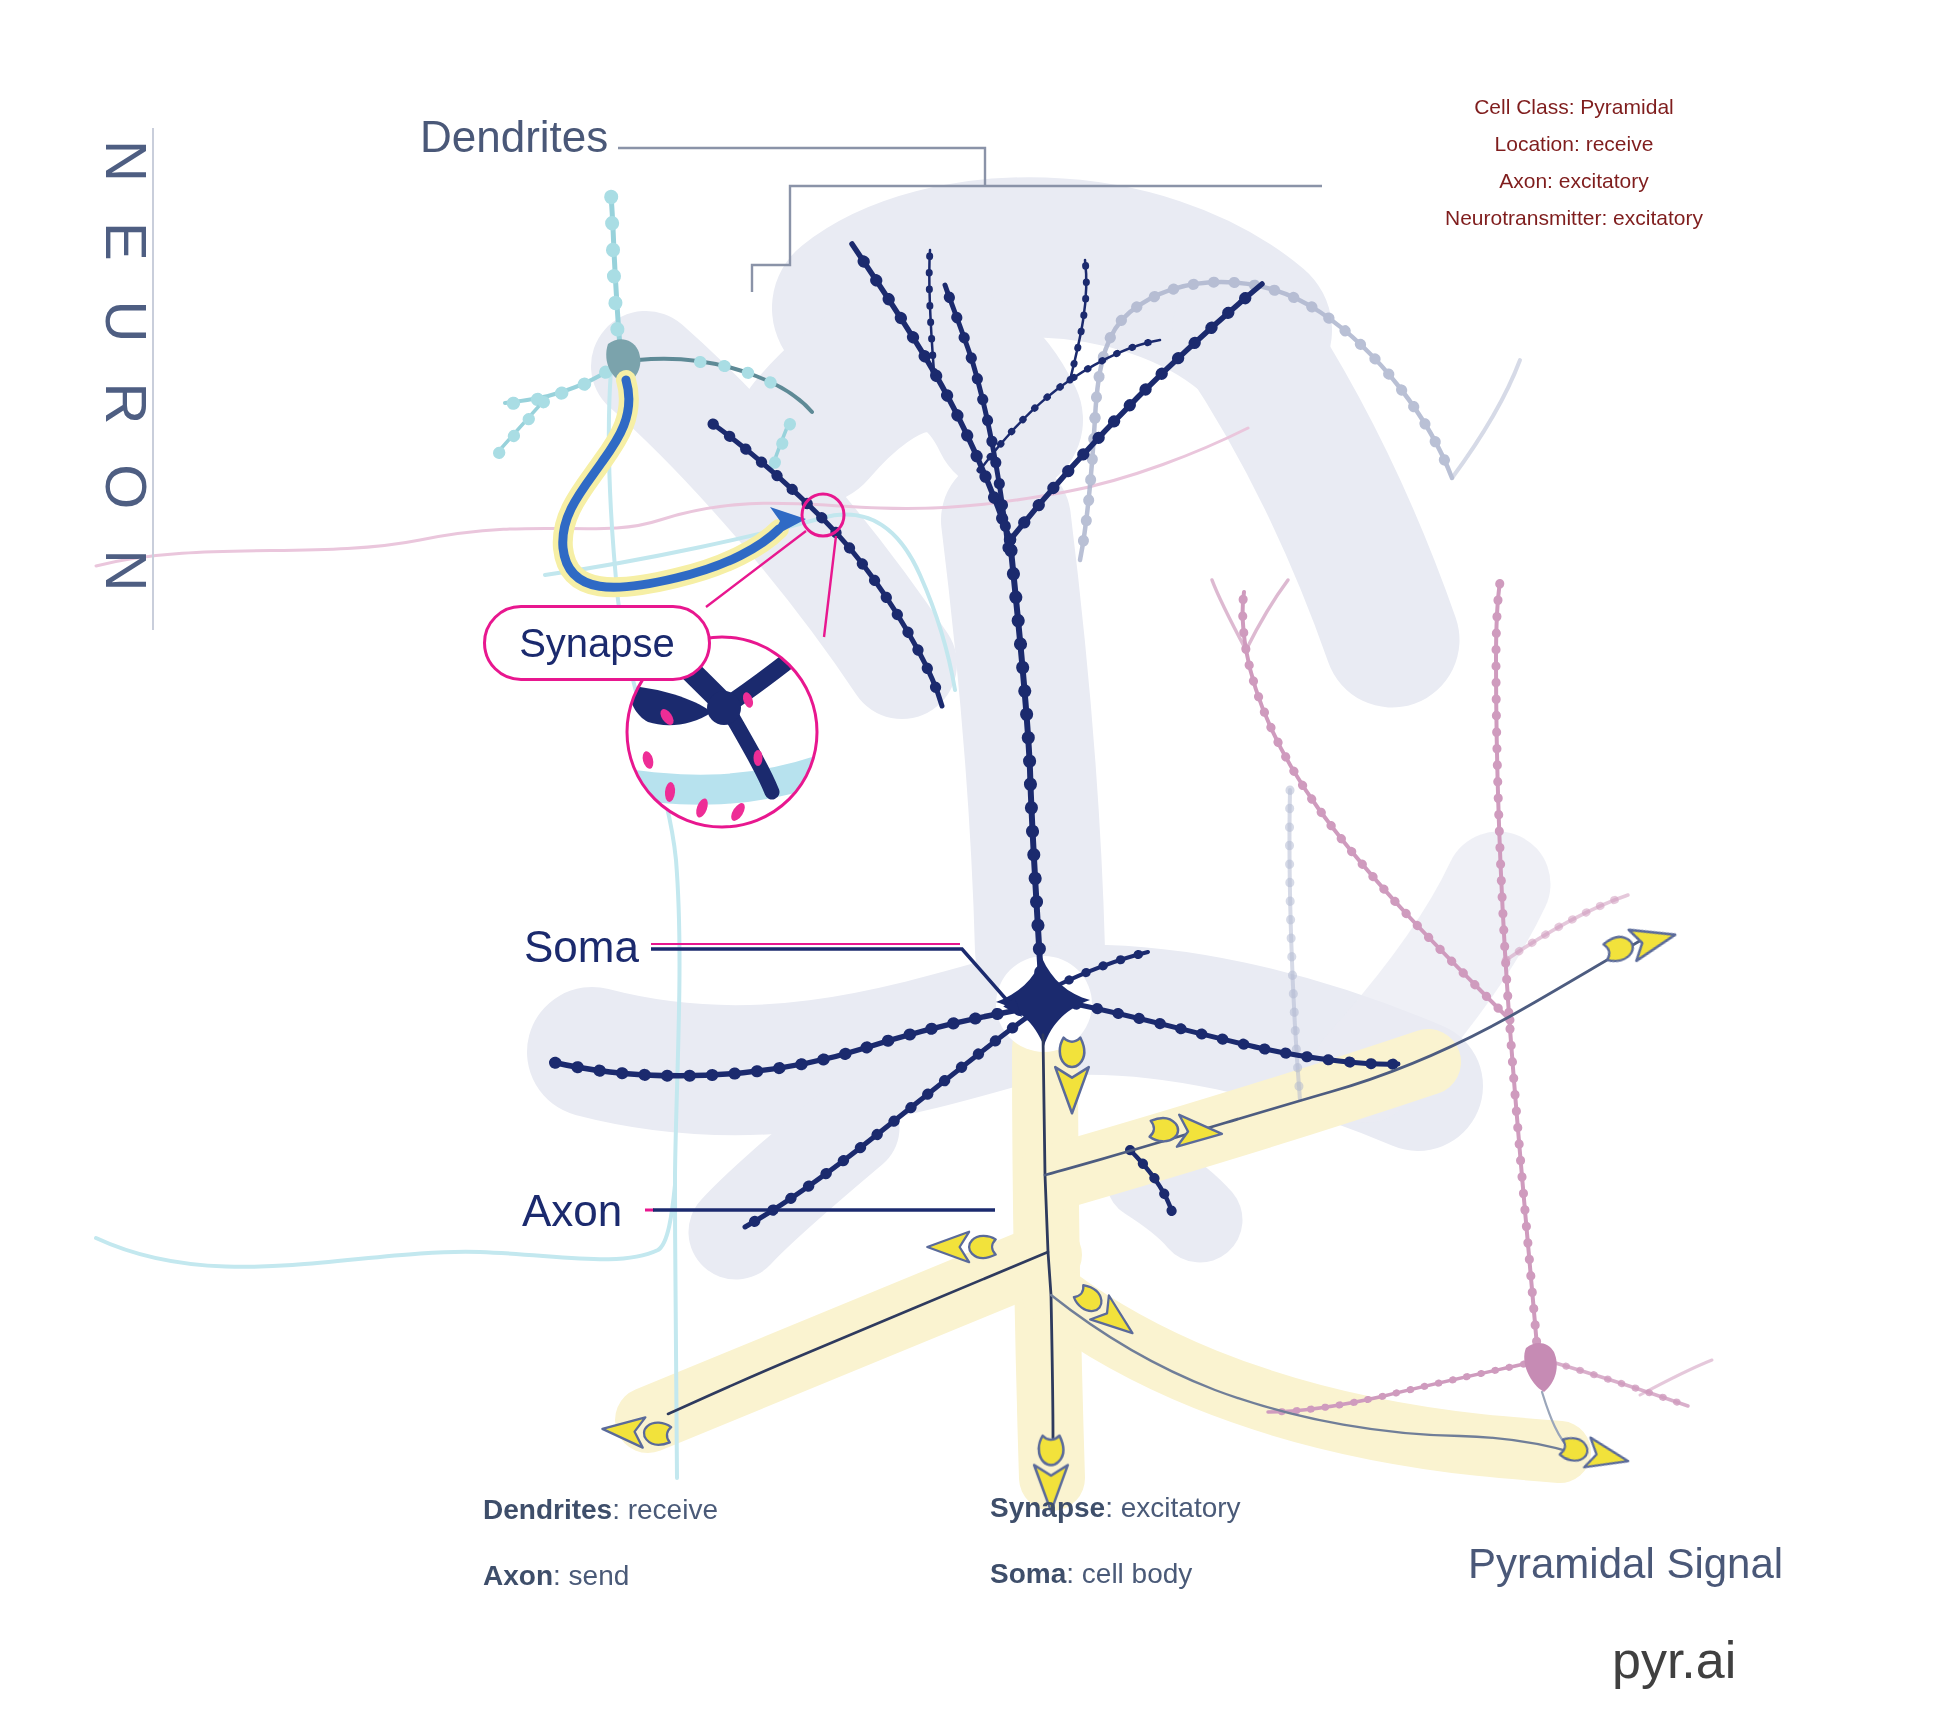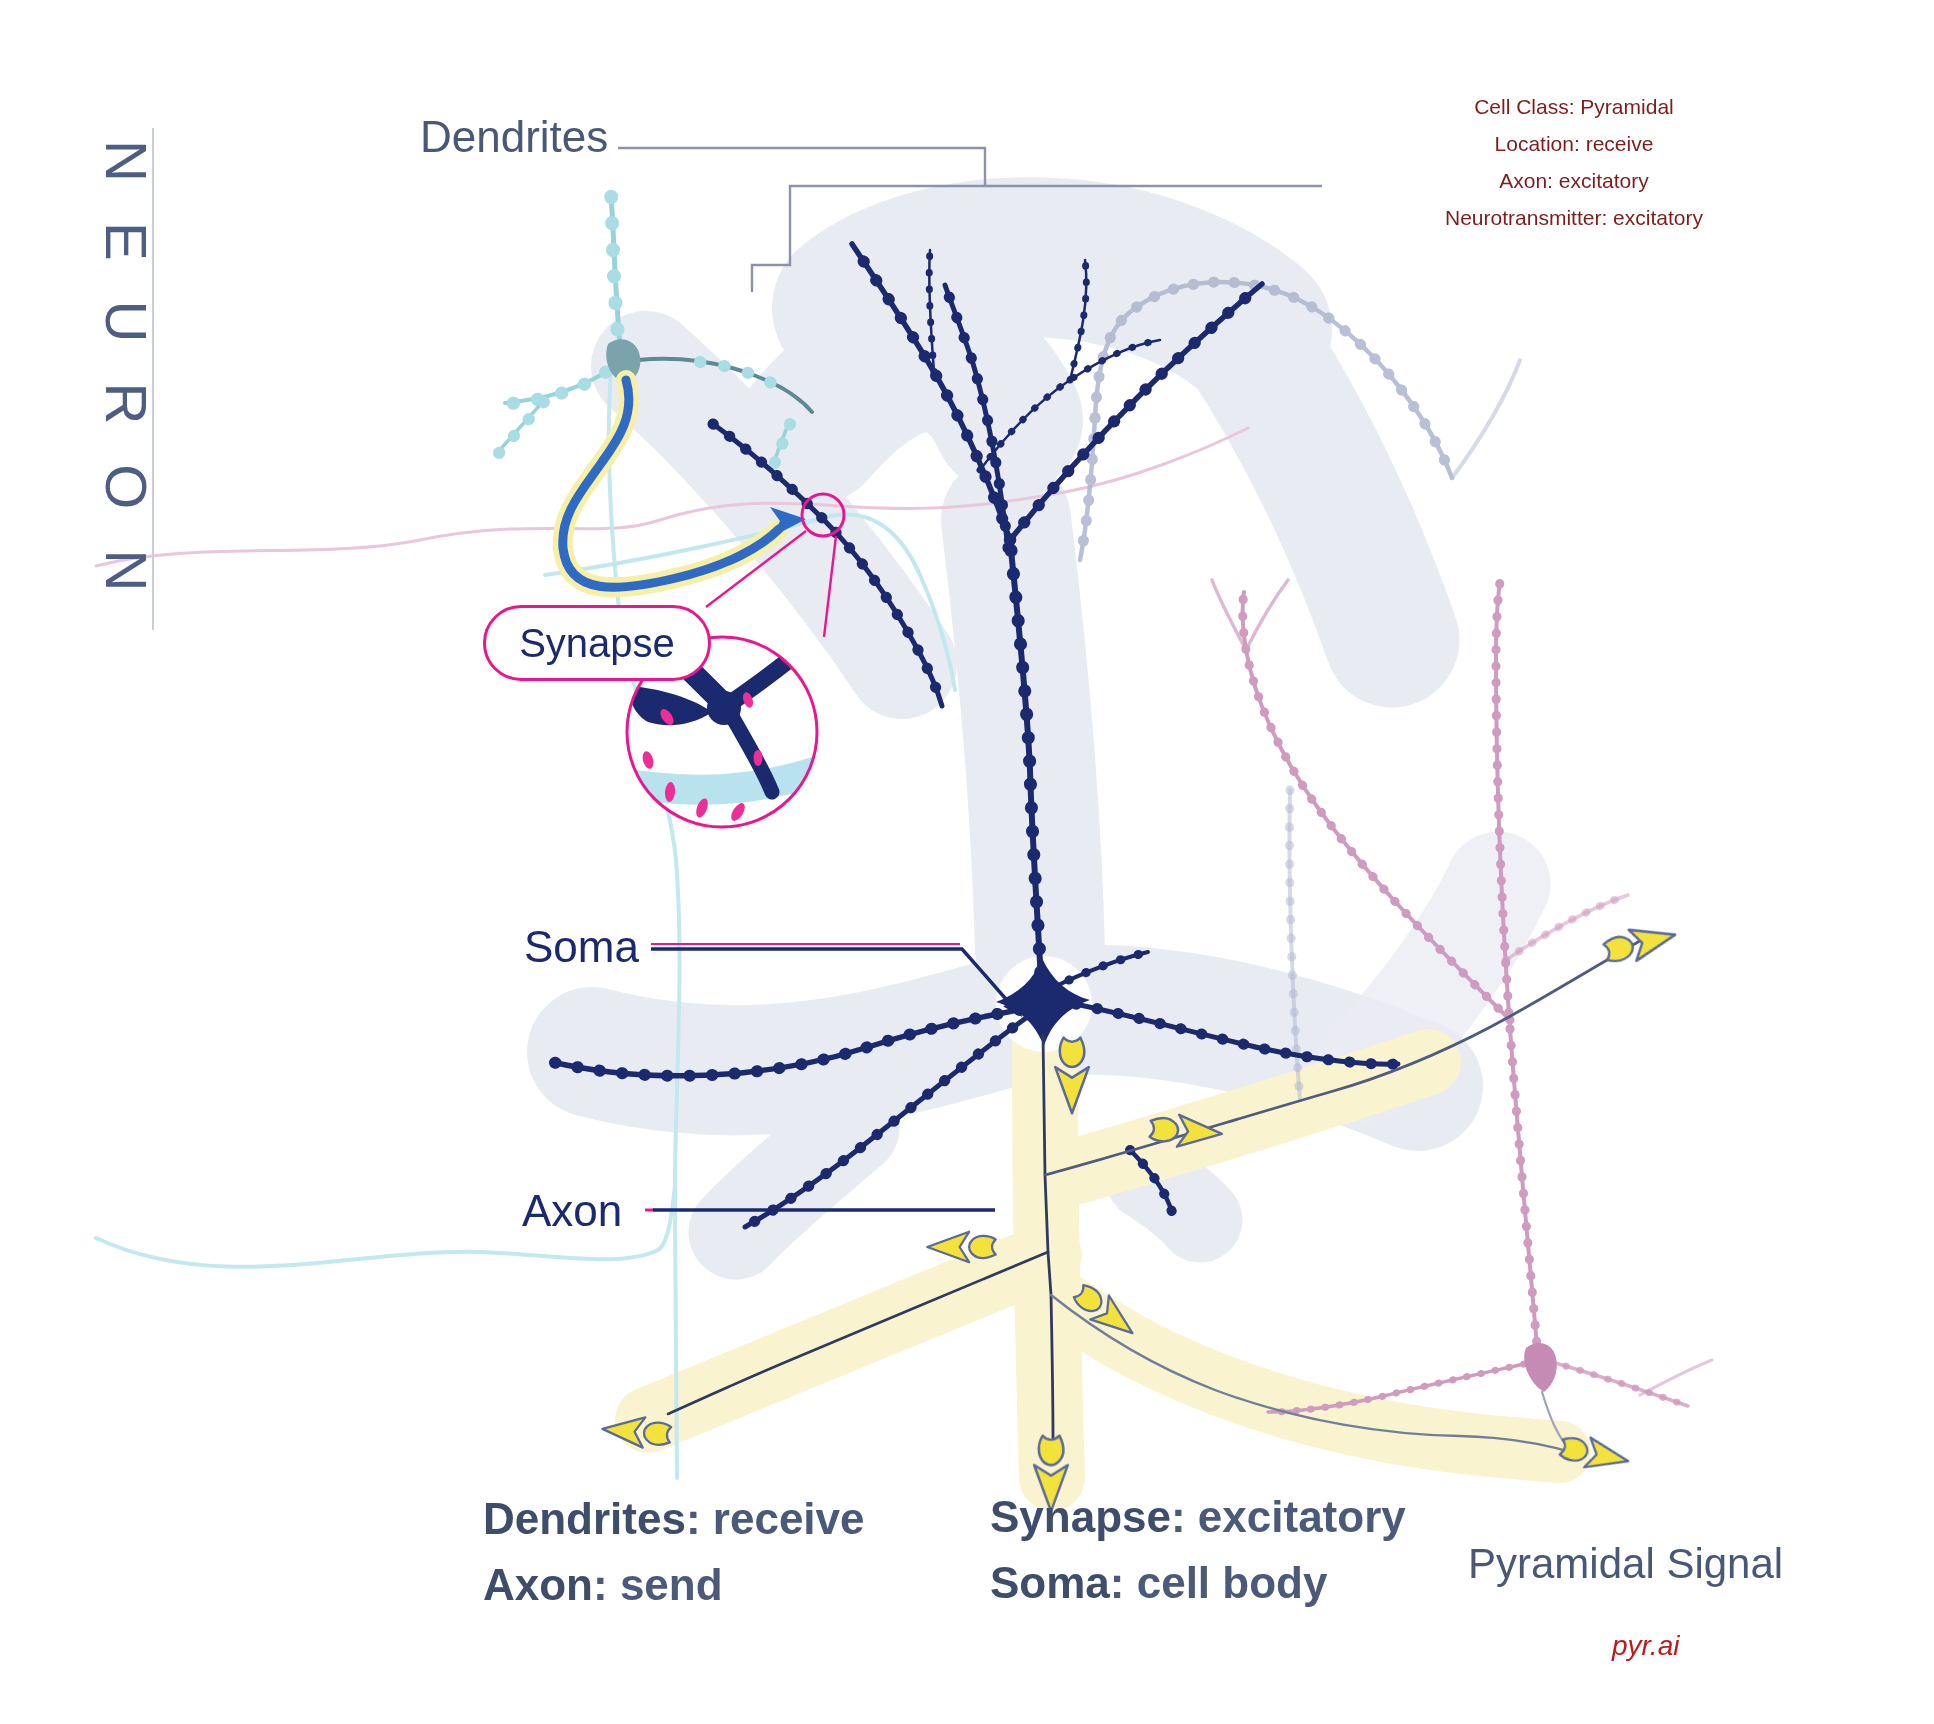--- a/index.html
+++ b/index.html
@@ -10,26 +10,26 @@
   .neuron-vline{position:absolute;left:152px;top:128px;width:2px;height:502px;background:#c9cedb;}
   .neuron-title{position:absolute;left:160px;top:140px;transform:rotate(90deg);transform-origin:0 0;
                 font-size:58px;font-weight:300;letter-spacing:40px;color:#4e5e82;white-space:nowrap;}
   .dendrites-label{left:420px;top:112px;font-size:44px;color:#4a5878;}
   .info-block{left:1445px;top:88px;font-size:21px;line-height:37px;color:#7f1d1d;text-align:center;}
   .synapse-pill{left:483px;top:605px;width:228px;height:76px;border:3px solid #e8178f;border-radius:40px;
                 background:#ffffff;display:flex;align-items:center;justify-content:center;
                 font-size:40px;color:#1b2a6e;box-sizing:border-box;}
   .soma-label{left:524px;top:922px;font-size:44px;color:#1b2a6e;}
   .axon-label{left:522px;top:1186px;font-size:44px;color:#1b2a6e;}
-  .legend-line{font-size:44px;color:#4a5a78;font-weight:bold;}
+  .legend-line{font-size:28px;color:#4a5a78;}
   .legend-line b{color:#3e4e6a;}
   .l1a{left:483px;top:1494px;} .l1b{left:483px;top:1560px;text-align:center;}
   .l2a{left:990px;top:1492px;} .l2b{left:990px;top:1558px;text-align:center;}
   .electrical-signal{left:1468px;top:1540px;font-size:42px;color:#4a5878;}
-  .brand{left:1612px;top:1630px;font-size:28px;color:#b91c1c;font-style:italic;}
+  .brand{left:1612px;top:1630px;font-size:52px;color:#404040;}
 </style>
 </head>
 <body>
 
 <div class="canvas">
 
 <svg width="1934" height="1724" viewBox="0 0 1934 1724">
   <defs>
     <clipPath id="magClip">
           <circle cx="722" cy="732" r="95"></circle>

